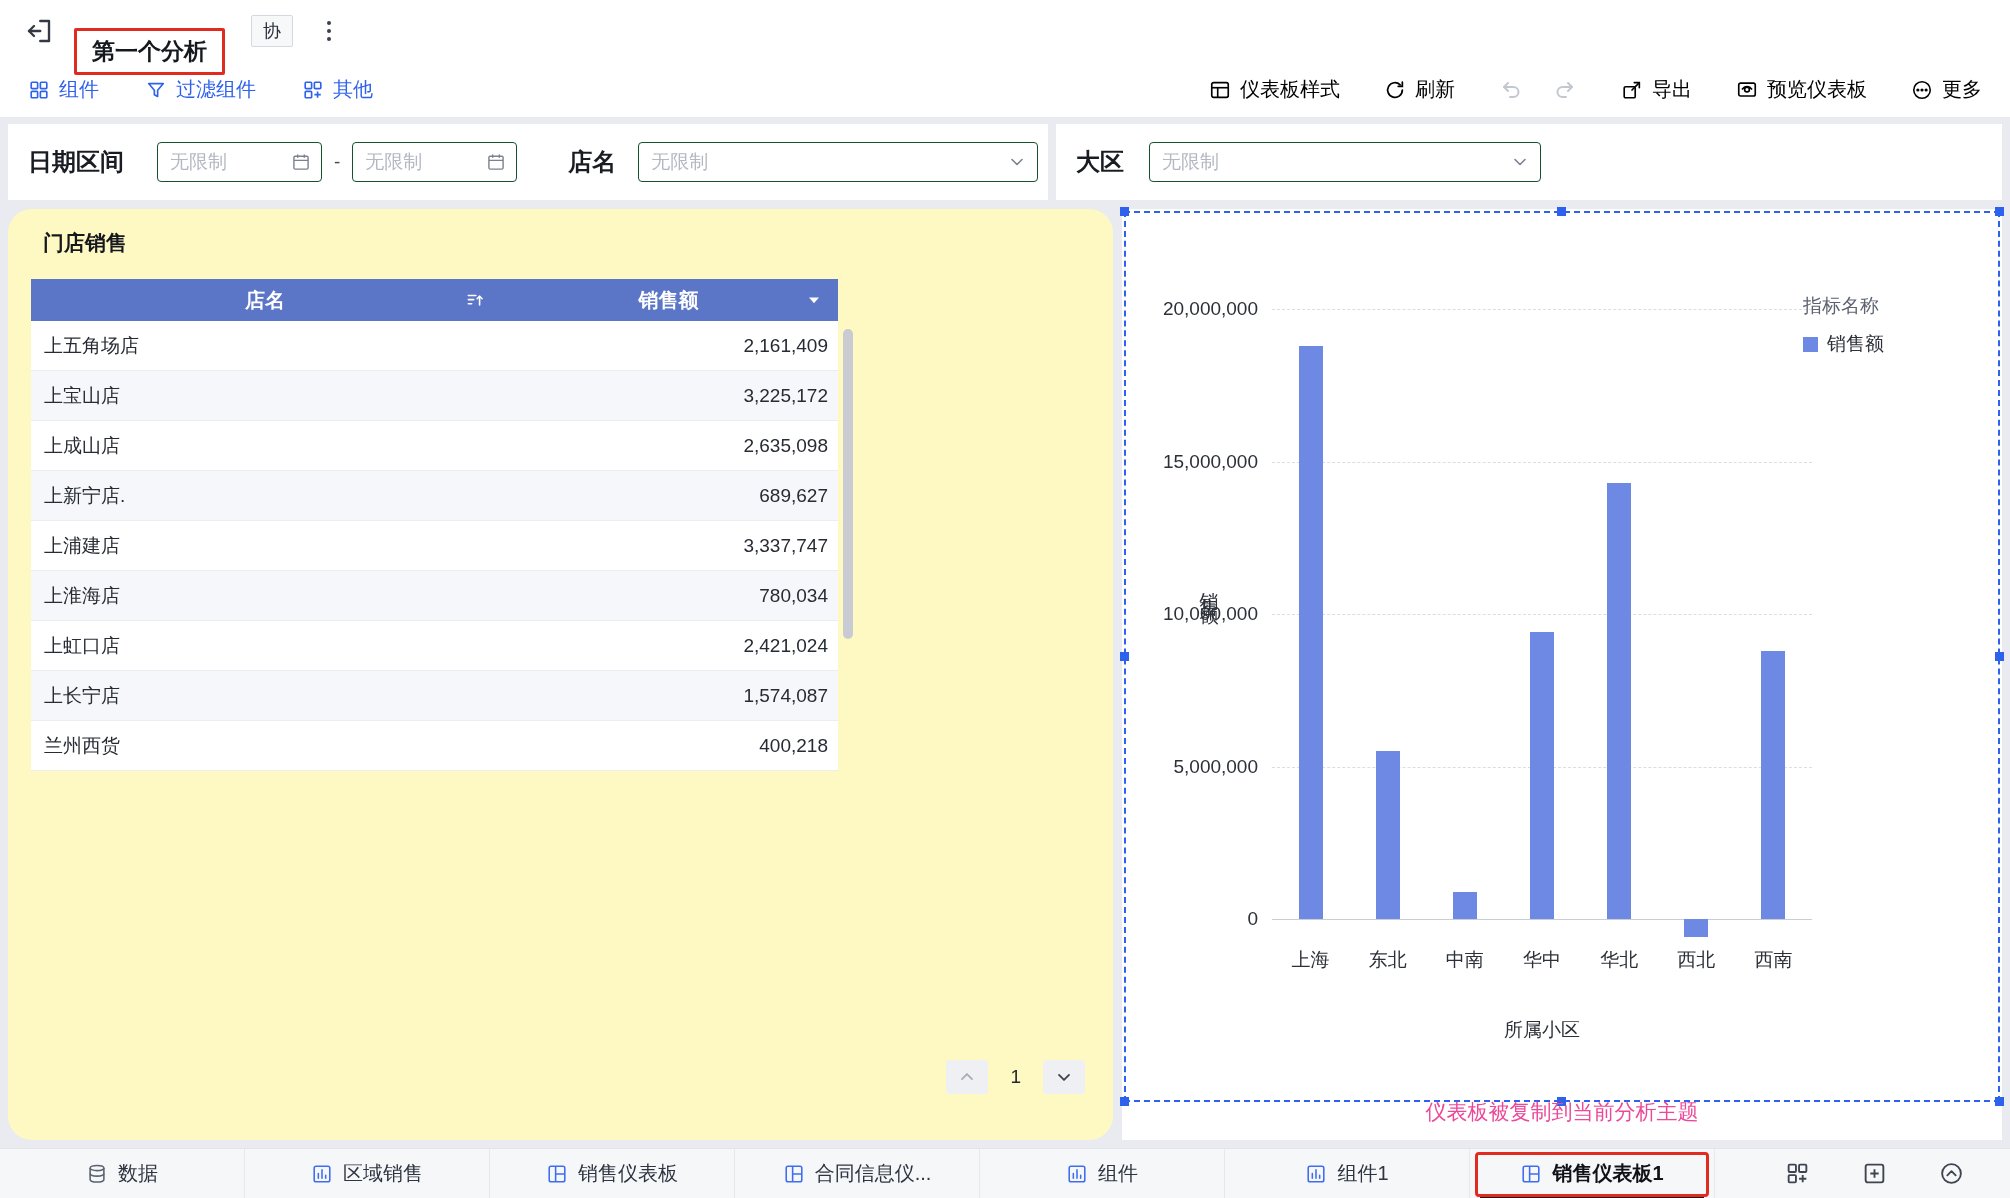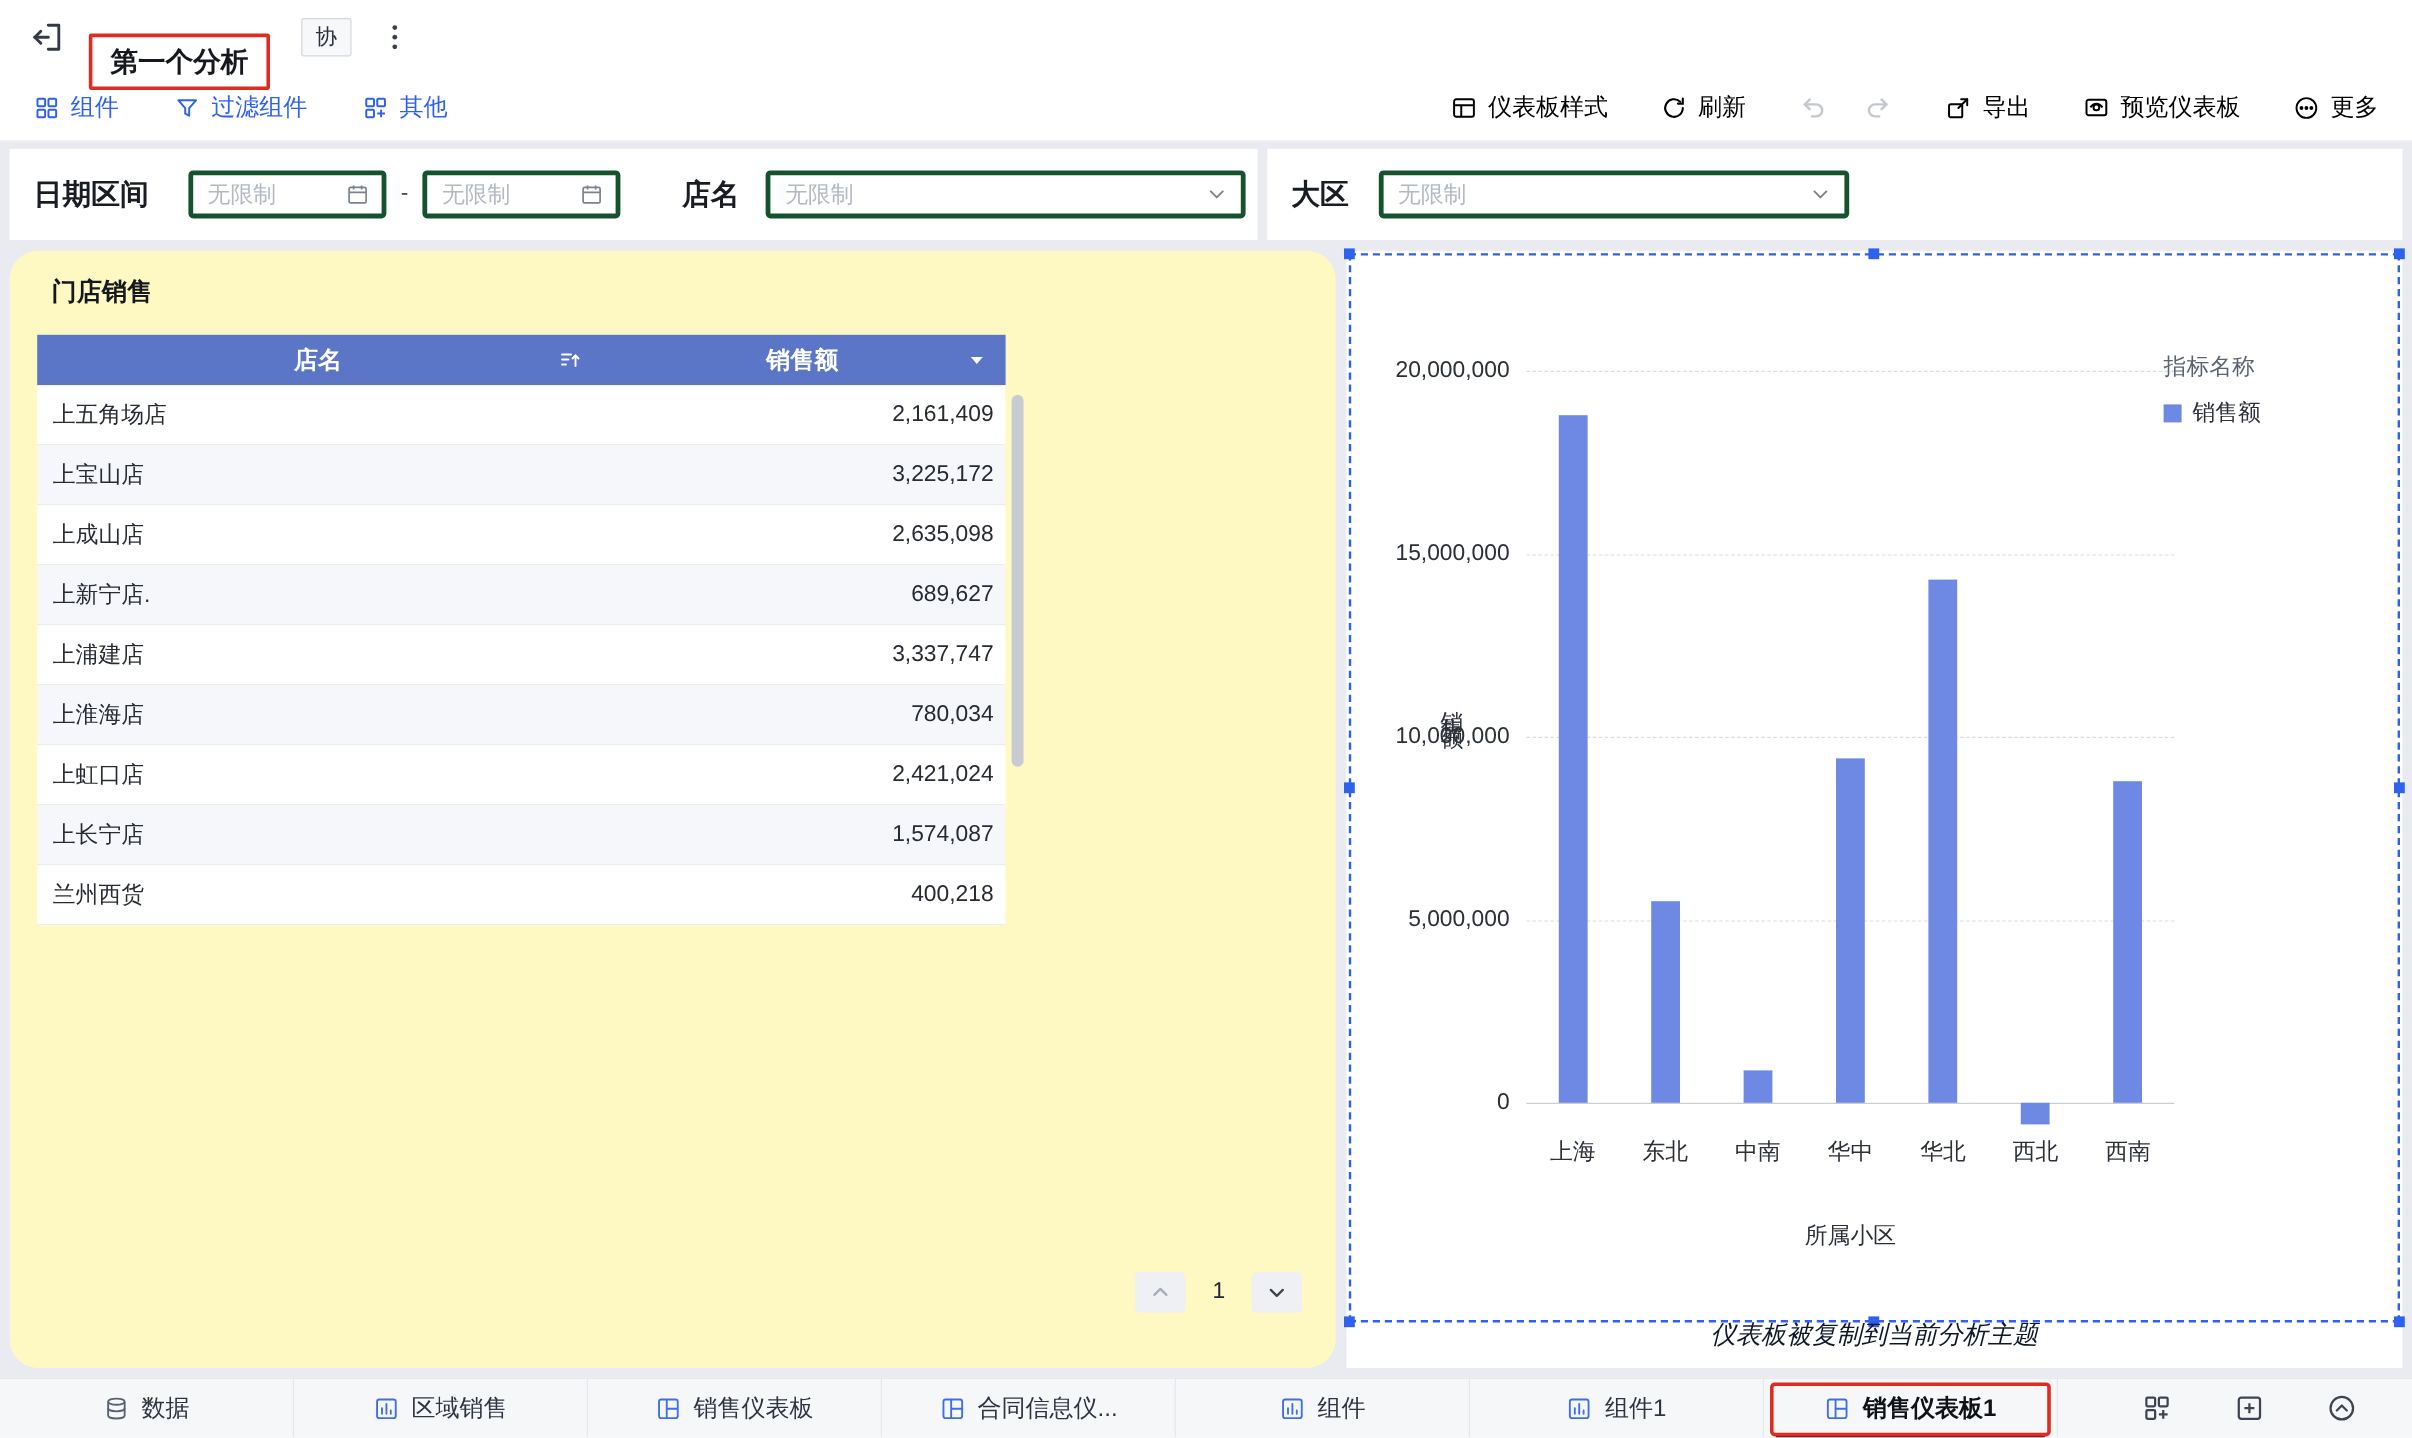--- a/index.html
+++ b/index.html
@@ -32,21 +32,21 @@
 
   
   .canvas { flex:1; background:#e9ebf0; padding:6px 8px 8px; display:flex; flex-direction:column; gap:9px; overflow:hidden; }
 
   
   .filter-row { display:flex; gap:8px; height:76px; flex:none; }
   .filter-card { background:#fff; display:flex; align-items:center; }
   .filter-card.main { width:1040px; padding-left:20px; flex:none; }
   .filter-card.region { flex:1; padding-left:20px; }
   .flabel { font-size:24px; font-weight:bold; color:#191c22; white-space:nowrap; }
-  .finput { height:40px; border:4px solid #14532d; border-radius:4px; background:#fff;
+  .finput { height:40px; border:1px solid #14532d; border-radius:4px; background:#fff;
             display:flex; align-items:center; justify-content:space-between; padding:0 10px 0 12px;
             font-size:19px; color:#b3b8c2; cursor:pointer; }
   .finput svg { width:20px; height:20px; color:#7b828e; flex:none; }
   .date-input { width:165px; }
   .store-select { width:400px; }
   .region-select { width:392px; }
   .dash-sep { margin:0 12px; color:#454b55; font-size:19px; }
   .ml33 { margin-left:33px; } .ml51 { margin-left:51px; } .ml22 { margin-left:22px; } .ml25 { margin-left:25px; }
 
   
@@ -85,21 +85,21 @@
   .legend-item { display:flex; align-items:center; gap:9px; color:#2c3038; cursor:pointer; }
   .swatch { width:15px; height:15px; flex:none; }
   .ylabel-title { position:absolute; left:74px; top:368px; writing-mode:vertical-rl; font-size:19px; color:#2c3038; letter-spacing:6px; }
   .chart-area { position:absolute; left:150px; top:100px; width:540px; height:610px; }
   .gridline { position:absolute; left:0; width:100%; height:0; border-top:1px dashed #dadde3; }
   .gridline.zero { border-top:1px solid #c9cdd4; }
   .ytick { position:absolute; right:calc(100% + 14px); transform:translateY(-50%); font-size:19px; color:#2c3038; white-space:nowrap; }
   .bar { position:absolute; cursor:pointer; }
   .xtick { position:absolute; top:638px; text-align:center; font-size:19px; color:#2c3038; }
   .xlabel-title { position:absolute; left:150px; width:540px; top:808px; text-align:center; font-size:19px; color:#2c3038; }
-  .chart-annotation { position:absolute; left:0; right:0; bottom:14px; text-align:center; font-size:21px; color:#0f172a; z-index:6;font-style:italic; }
+  .chart-annotation { position:absolute; left:0; right:0; bottom:14px; text-align:center; font-size:21px; color:#ec4899; z-index:6; }
 
   
   .tabbar { height:50px; flex:none; background:#f6f7f9; border-top:1px solid #e2e4e9; display:flex; align-items:stretch; }
   .tab { width:245px; flex:none; display:flex; align-items:center; justify-content:center; gap:10px;
          font-size:20px; color:#2e3440; border-right:1px solid #e6e8ec; position:relative; cursor:pointer; white-space:nowrap; }
   .tab svg { width:22px; height:22px; flex:none; }
   .tab .ic-gray { color:#5a6270; } .tab .ic-blue { color:#3f6df0; }
   .tab.active { font-weight:bold; color:#0f1217; }
   .tab.active .active-line { position:absolute; left:10px; right:10px; bottom:0; height:3px; background:#15181f; }
   .tab .red-box { position:absolute; left:5px; right:5px; top:3px; bottom:1px; border:3px solid #e02b20; border-radius:4px; pointer-events:none; }

